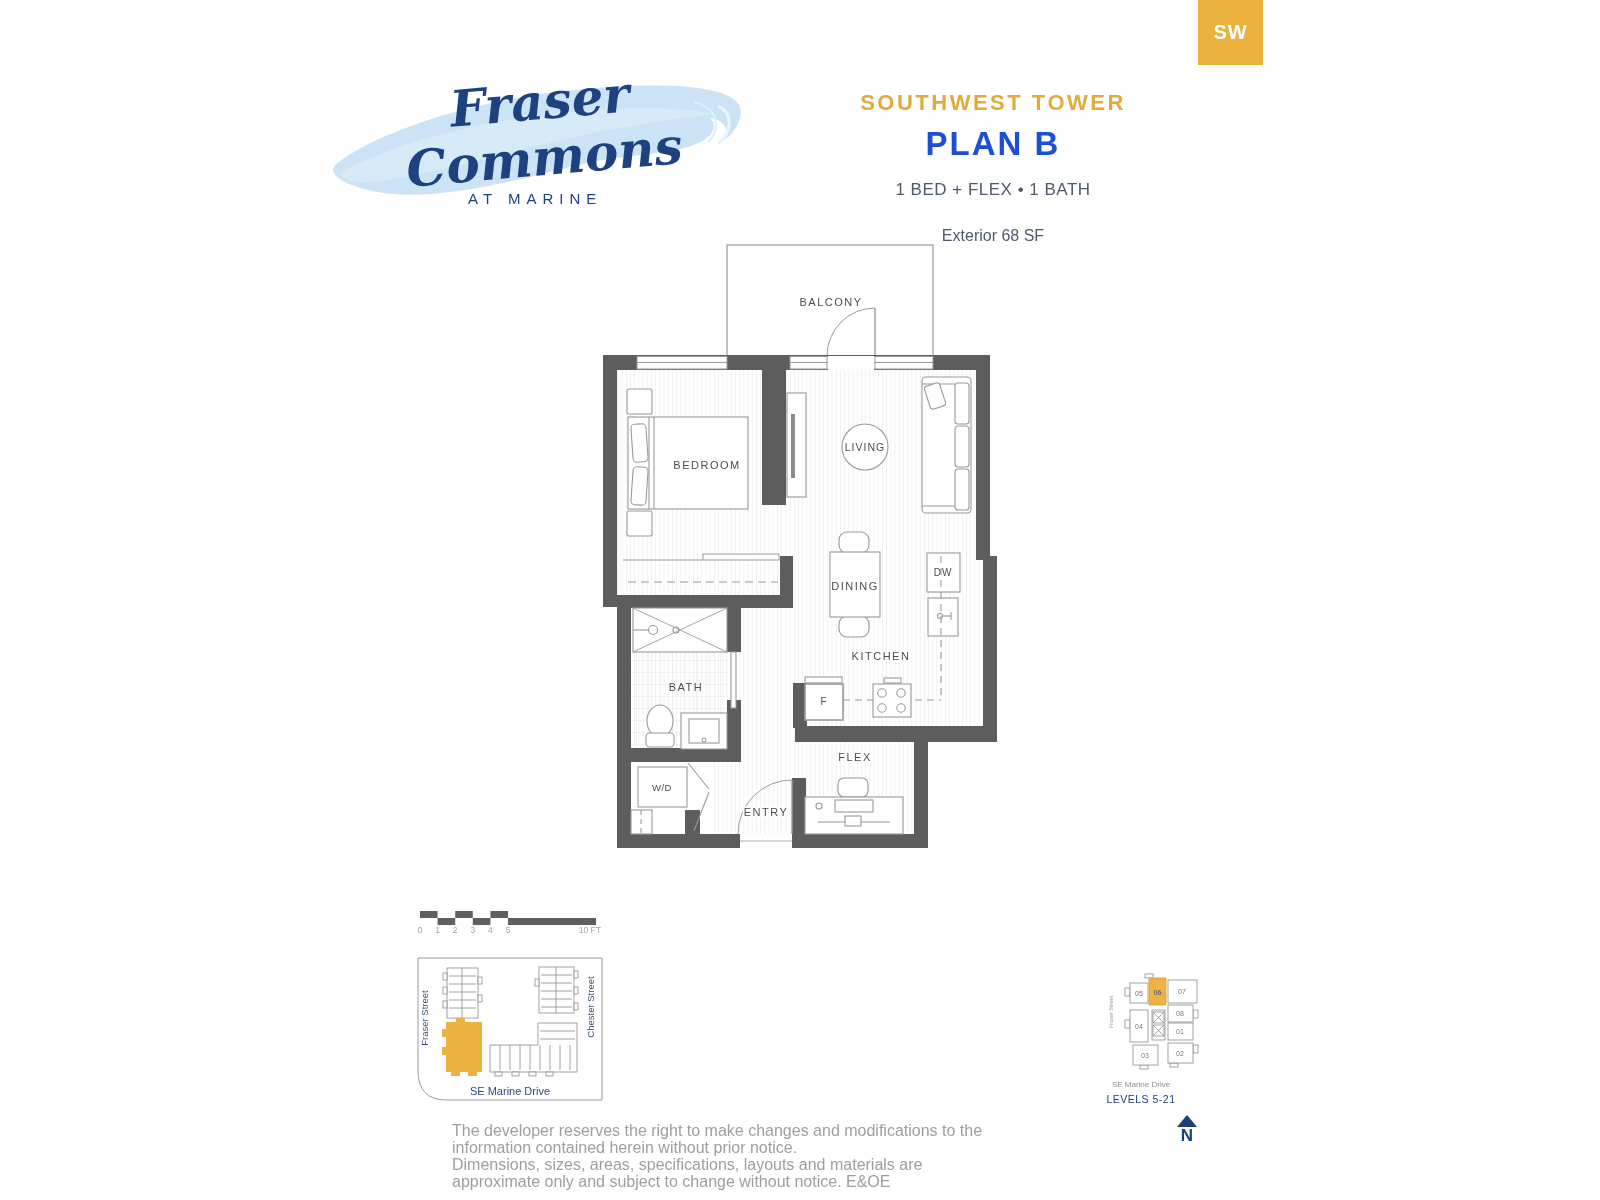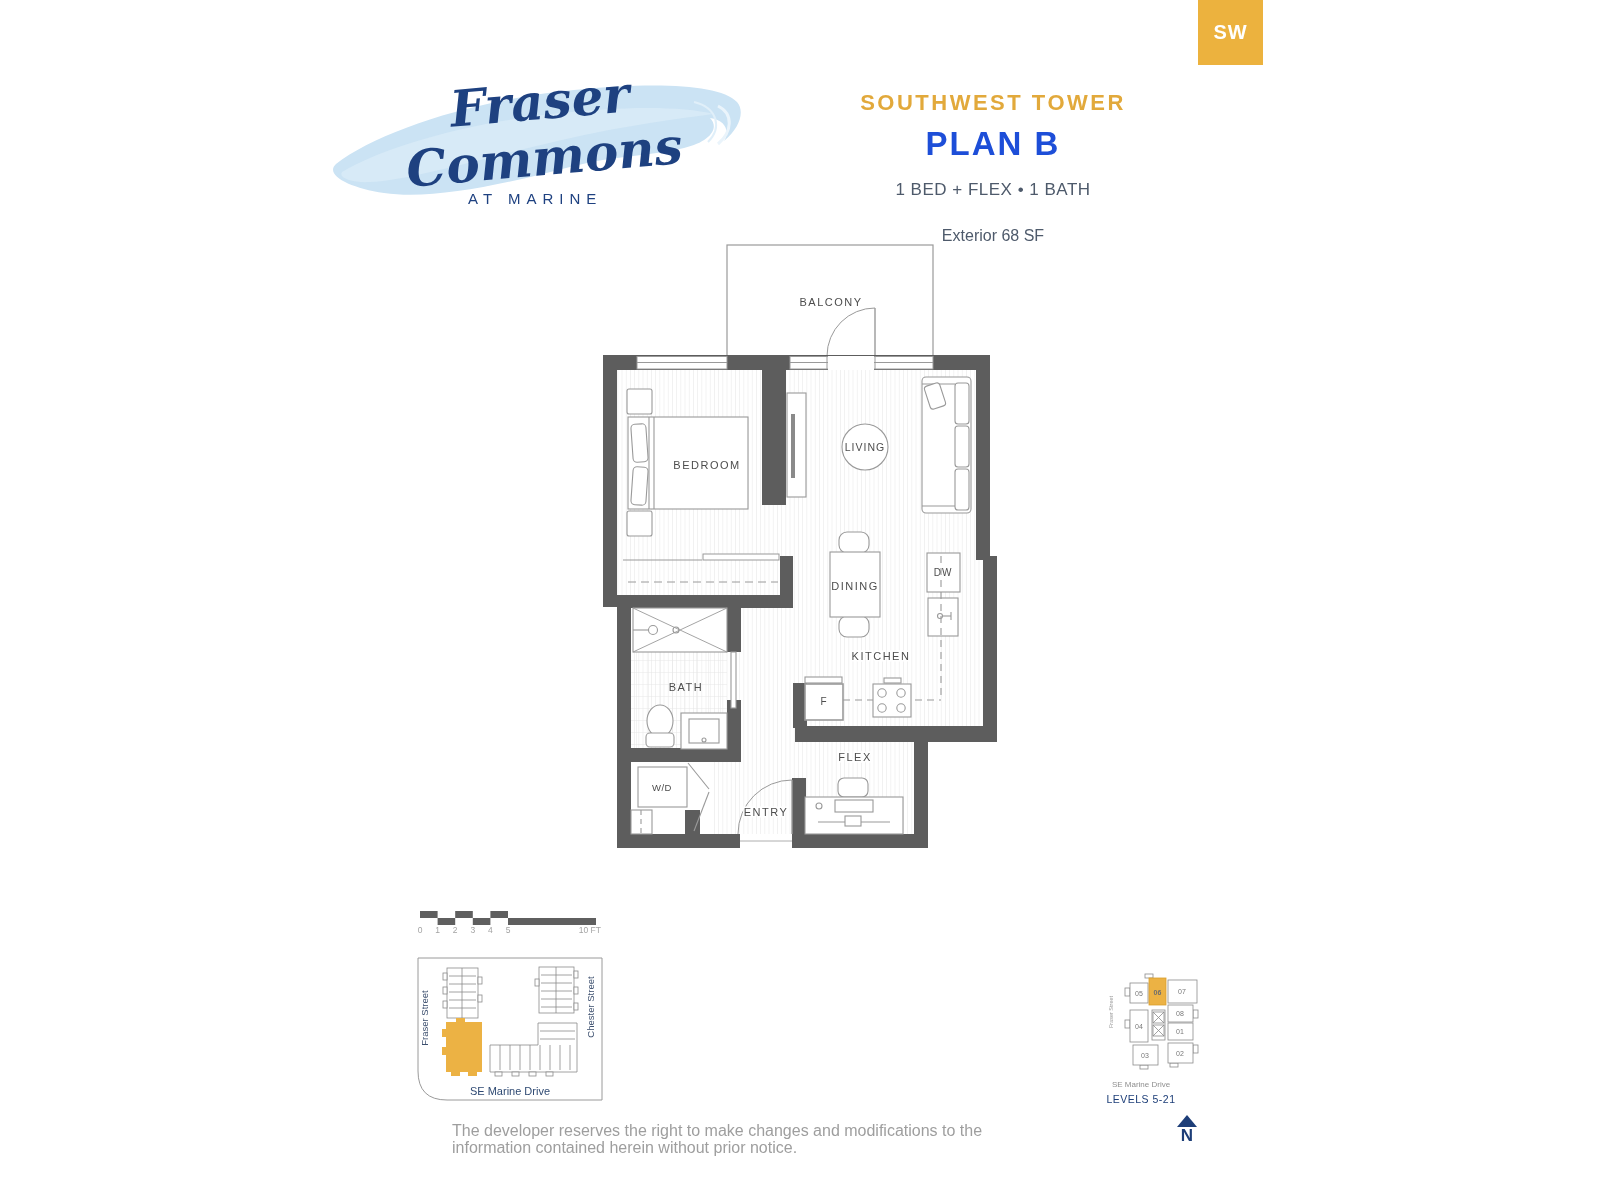--- a/index.html
+++ b/index.html
@@ -320,15 +320,16 @@
   </svg>
   <div class="abs kp-street">SE Marine Drive</div>
   <div class="abs kp-levels">LEVELS 5-21</div>
   <div class="abs north">
     <div class="tri"></div>
     <div class="n">N</div>
   </div>
 
   <div class="abs disc">
     <div>The developer reserves the right to make changes and modifications to the information contained herein without prior notice.</div>
+    <div>Dimensions, sizes, areas, specifications, layouts and materials are approximate only and subject to change without notice. E&amp;OE</div>
   </div>
 
 </div>
 
 </body></html>

